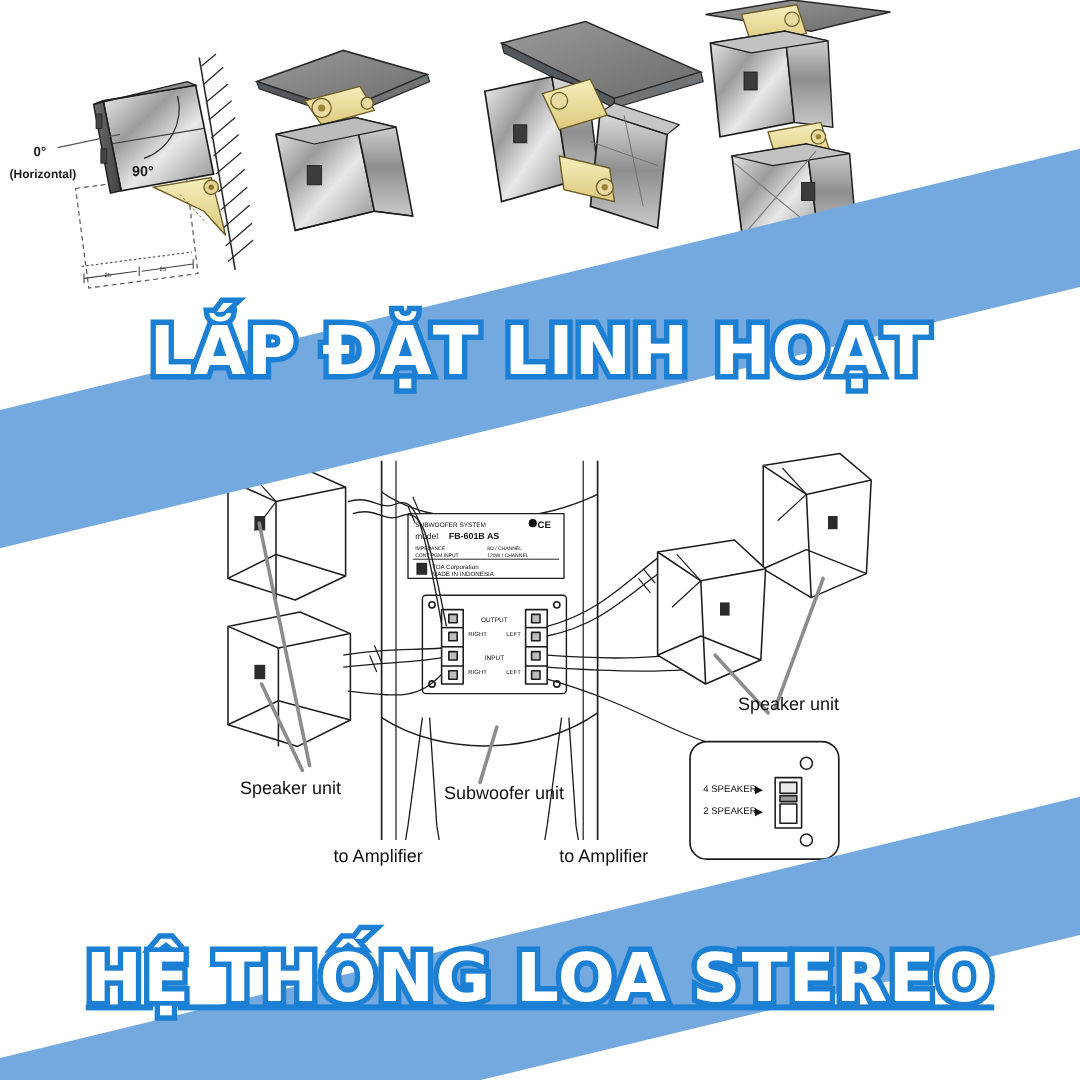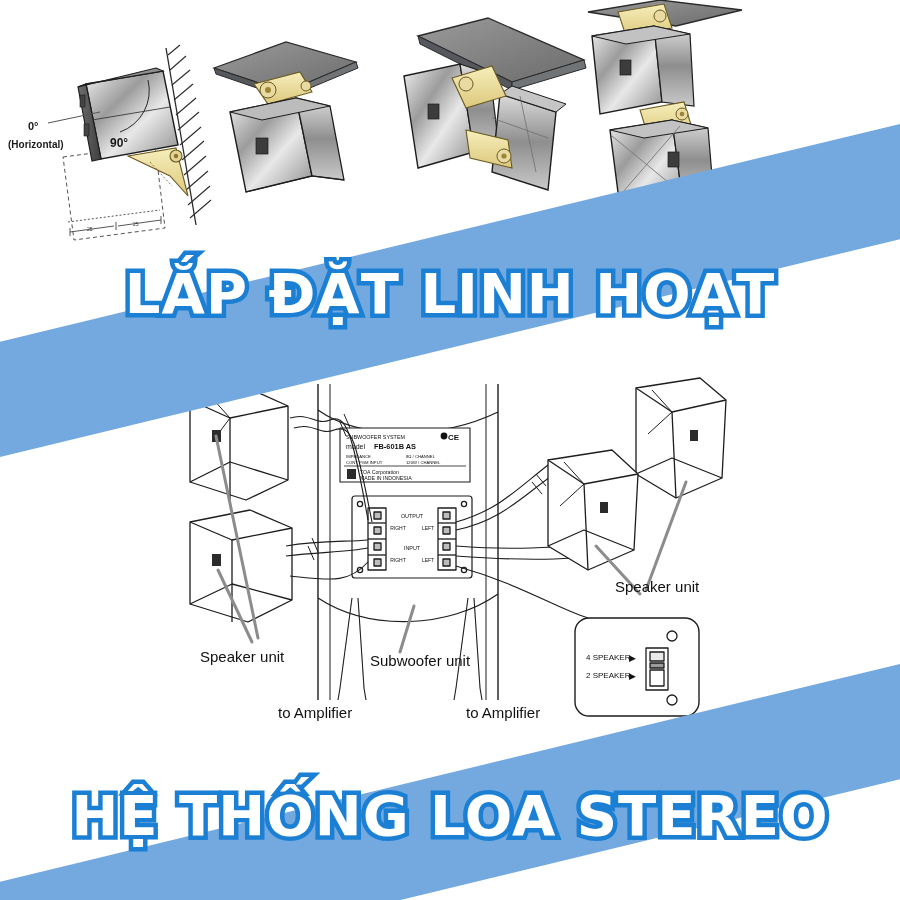--- a/index.html
+++ b/index.html
@@ -12,21 +12,21 @@
   #band-top{top:232px;transform:rotate(-13.6deg);}
   #band-bottom{top:772px;transform:rotate(-13.6deg);}
 
   
   .headline{position:absolute;width:100%;text-align:center;
     font-family:"DejaVu Sans", sans-serif;font-weight:bold;
     color:#ffffff;letter-spacing:1px;white-space:nowrap;
     -webkit-text-stroke:9px #1b7fd4;paint-order:stroke fill;}
   .headline span{ -webkit-text-stroke:9px #1b7fd4;paint-order:stroke fill;text-align:right;}
   #headline-top{top:261px;font-size:56px;}
-  #headline-bottom{top:783px;font-size:56px;}
+  #headline-bottom{top:783px;font-size:56px;text-decoration:underline;}
 
   
   .illus{position:absolute;}
 
   
   #top-illustration{left:0;top:0;width:900px;height:250px;}
   #bottom-illustration{left:0;top:370px;width:900px;height:380px;}
 
   .tiny{font-size:5px;}
 </style>

